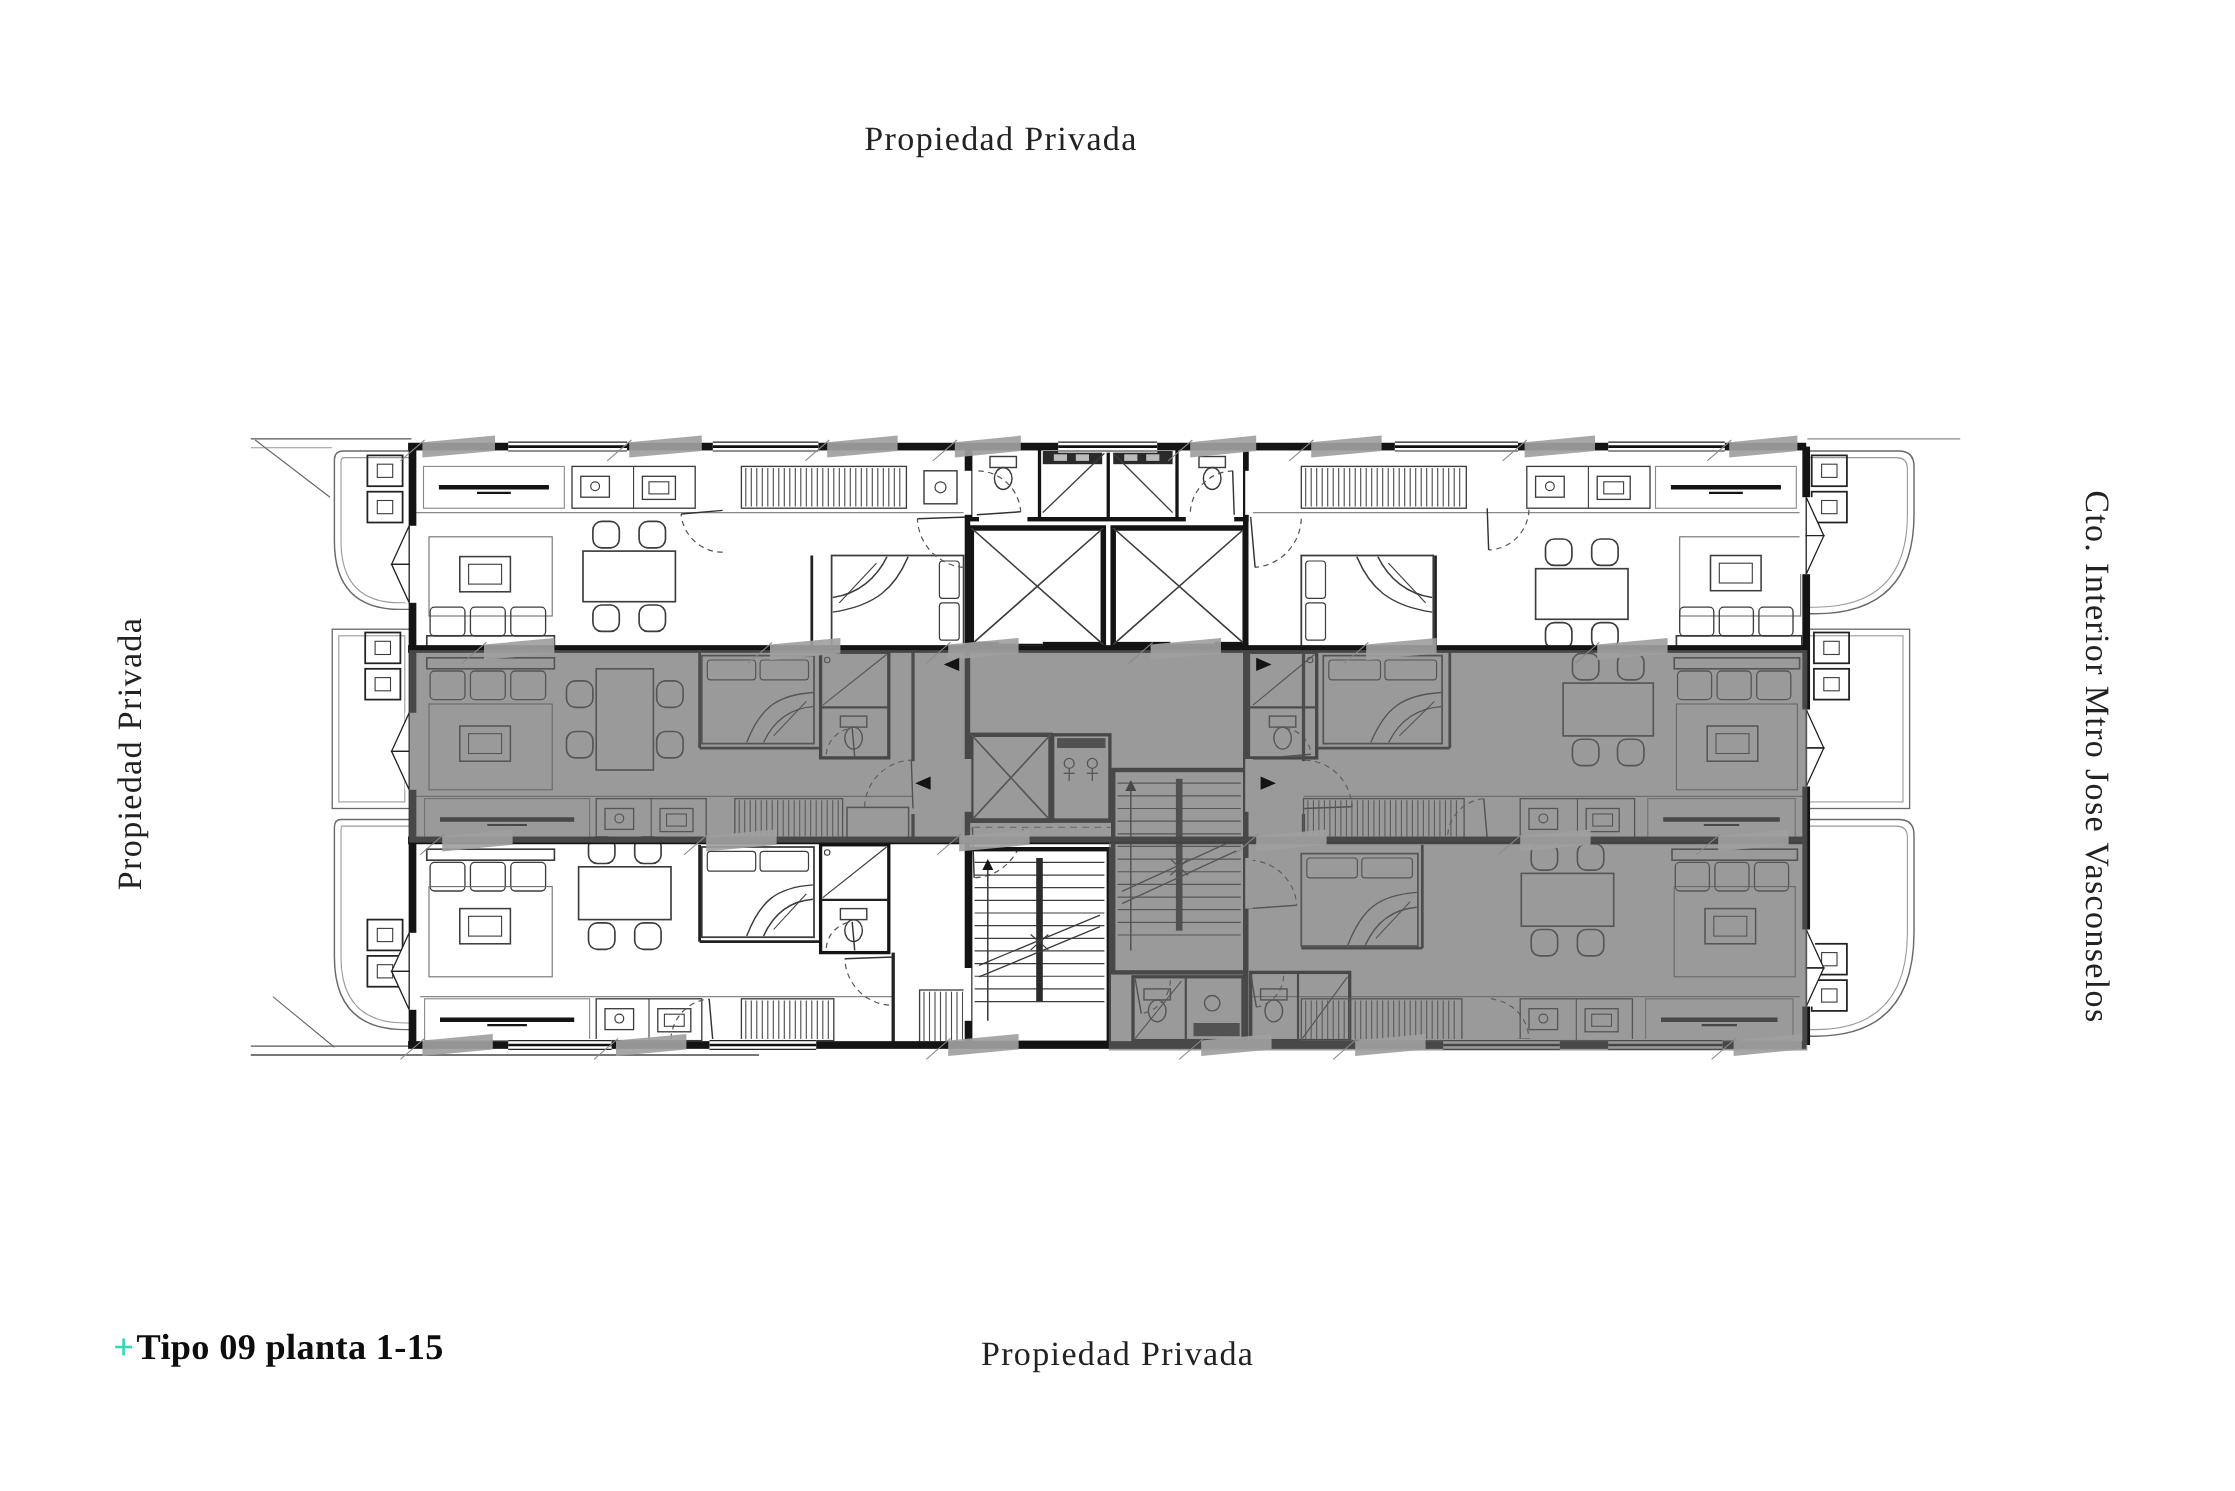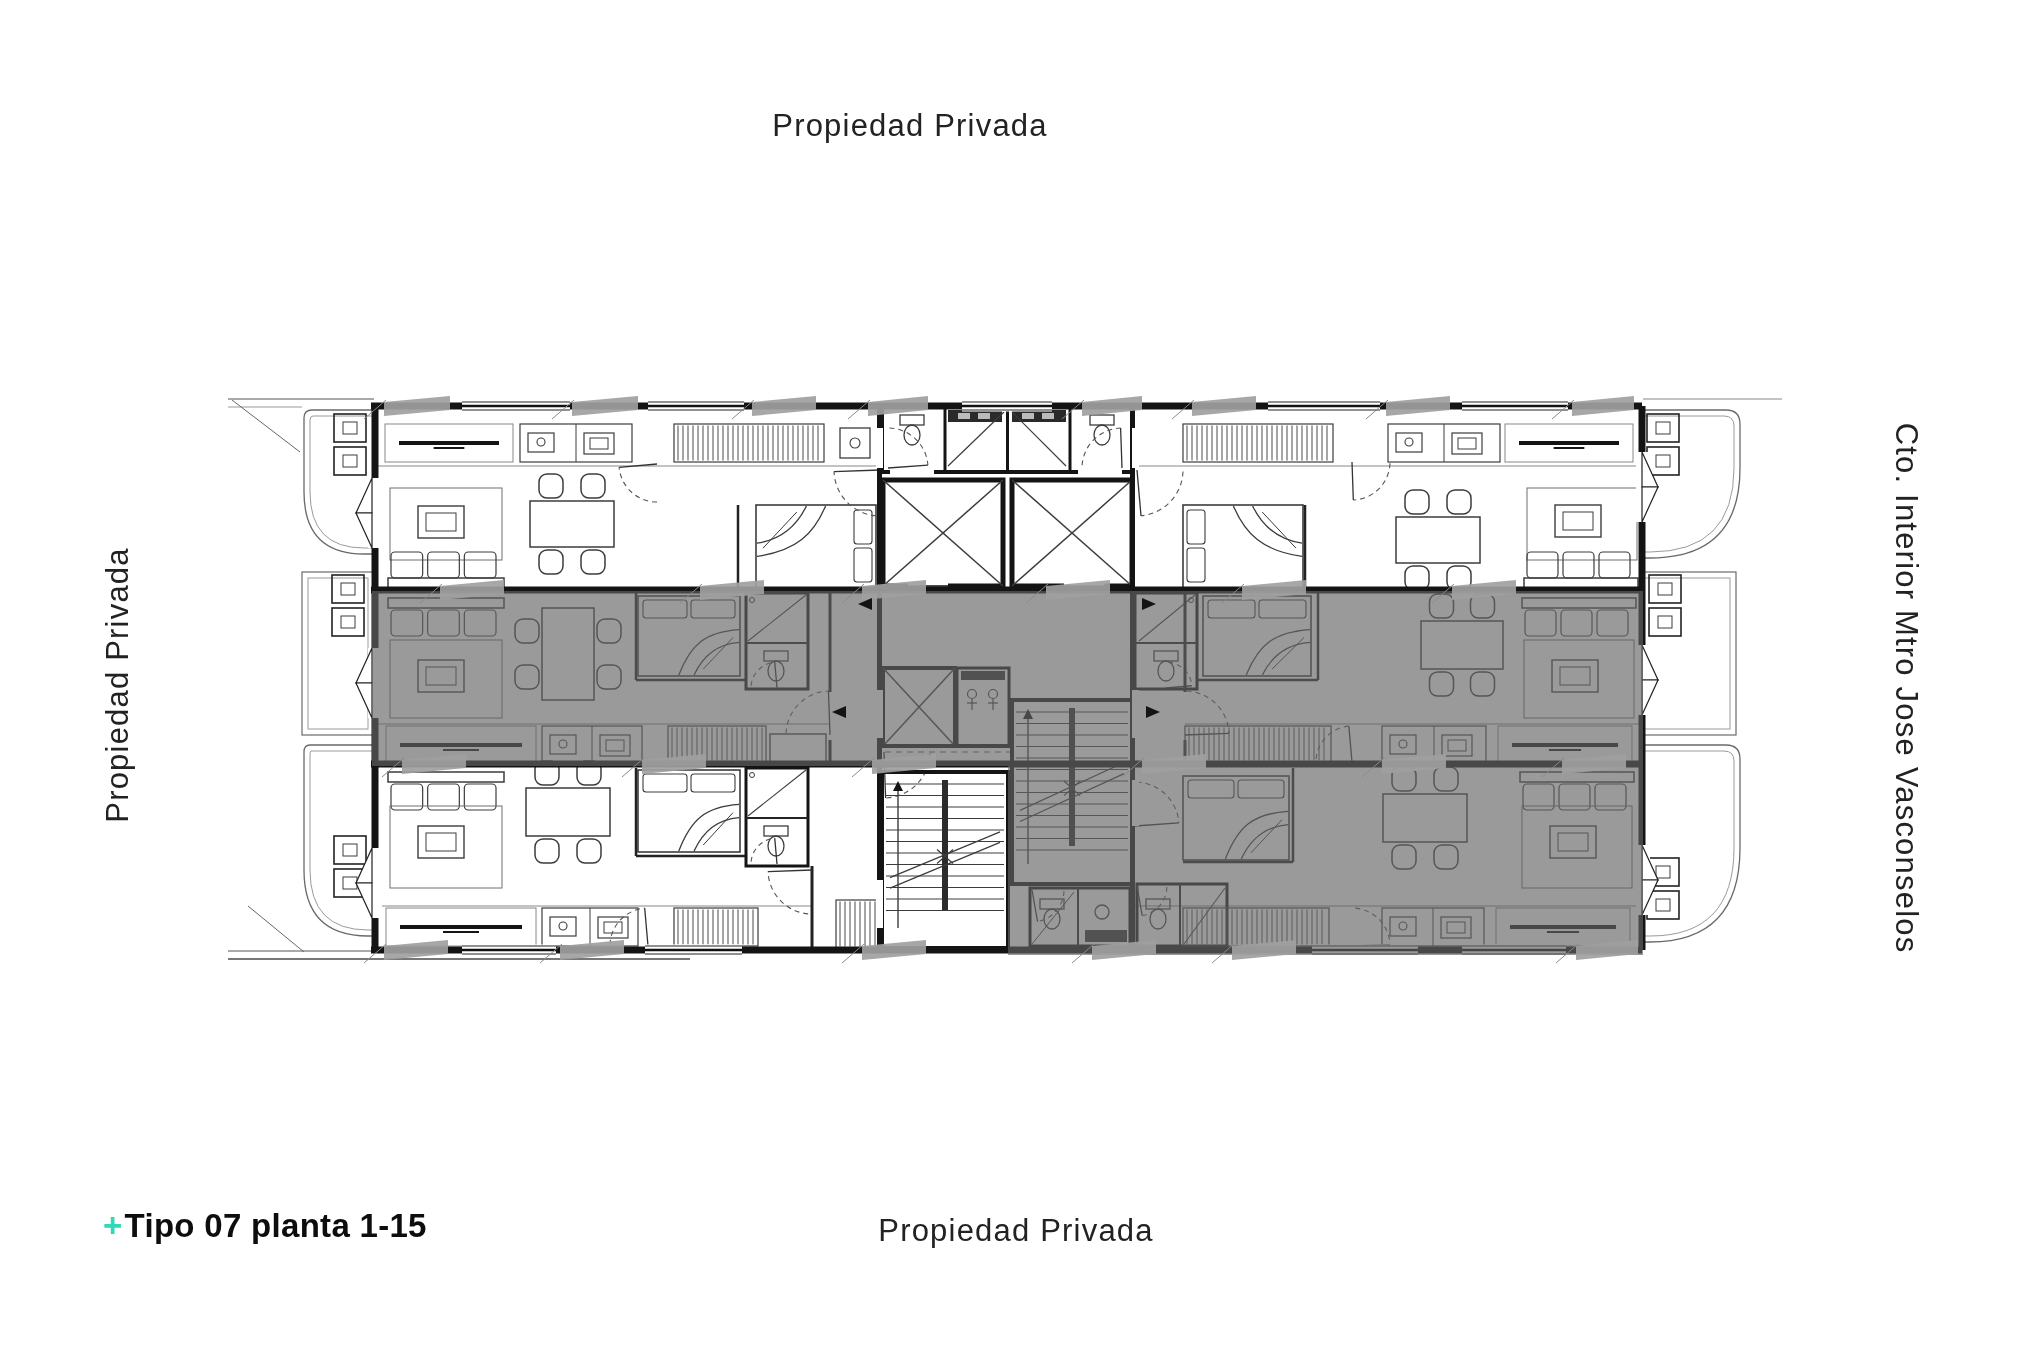--- a/index.html
+++ b/index.html
@@ -1,35 +1,35 @@
 <!DOCTYPE html>
 <html><head>
 <meta charset="utf-8">
 <style>
   html,body{margin:0;padding:0;background:#fff;}
   .stage{position:relative;width:2032px;height:1355px;background:#fff;overflow:hidden;
-         font-family:Liberation Sans, sans-serif;color:#1c1c1c;}
+         font-family:Liberation Serif, serif;color:#1c1c1c;}
   .lbl{position:absolute;font-size:31px;font-weight:400;letter-spacing:1.2px;color:#222;white-space:nowrap;}
   .lbl.top{left:910px;top:108px;transform:translateX(-50%);}
   .lbl.bottom{left:1016px;top:1213px;transform:translateX(-50%);}
   .lbl.left{left:118px;top:685px;transform:translate(-50%,-50%) rotate(-90deg);}
   .lbl.right{left:1906px;top:688px;transform:translate(-50%,-50%) rotate(90deg);}
   .title{position:absolute;left:103px;top:1207px;font-size:33px;font-weight:700;color:#0d0d0d;letter-spacing:.3px;white-space:nowrap;}
   .title .plus{font-weight:700;margin-right:2px;}
   svg#plan{position:absolute;left:0;top:0;width:2032px;height:1355px;}
 </style>
 </head>
 <body>
 
 <div class="stage">
   <div class="lbl top">Propiedad Privada</div>
   <div class="lbl bottom">Propiedad Privada</div>
   <div class="lbl left">Propiedad Privada</div>
   <div class="lbl right">Cto. Interior Mtro Jose Vasconselos</div>
-  <div class="title"><span class="plus" style="color: rgb(47, 216, 183);">+</span><span>Tipo 07 planta 1-15</span></div>
+  <div class="title"><span class="plus" style="color: rgb(47, 216, 183);">+</span><span>Tipo 09 planta 1-15</span></div>
   <svg id="plan" viewBox="0 0 2032 1355" xmlns="http://www.w3.org/2000/svg">
       <line x1="228" y1="399" x2="374" y2="399" stroke="#555" stroke-width="1.2" fill="none"></line>
       <line x1="228" y1="407" x2="302" y2="407" stroke="#999" stroke-width="1" fill="none"></line>
       <line x1="232" y1="400" x2="300" y2="452" stroke="#666" stroke-width="1" fill="none"></line>
       <line x1="228" y1="951" x2="374" y2="951" stroke="#555" stroke-width="1.2" fill="none"></line>
       <line x1="228" y1="959" x2="690" y2="959" stroke="#4a4a4a" stroke-width="1.4" fill="none"></line>
       <line x1="248" y1="906" x2="304" y2="952" stroke="#666" stroke-width="1" fill="none"></line>
       <line x1="1643" y1="399" x2="1782" y2="399" stroke="#888" stroke-width="1" fill="none"></line>
       <path d="M374,410 H312 Q304,410 304,418 V492 Q304,554 364,554 H374" fill="none" stroke="#6a6a6a" stroke-width="1.3"></path>
       <path d="M374,416 H313 Q310,416 310,420 V492 Q310,548 364,548 H374" fill="none" stroke="#9a9a9a" stroke-width="1"></path>

